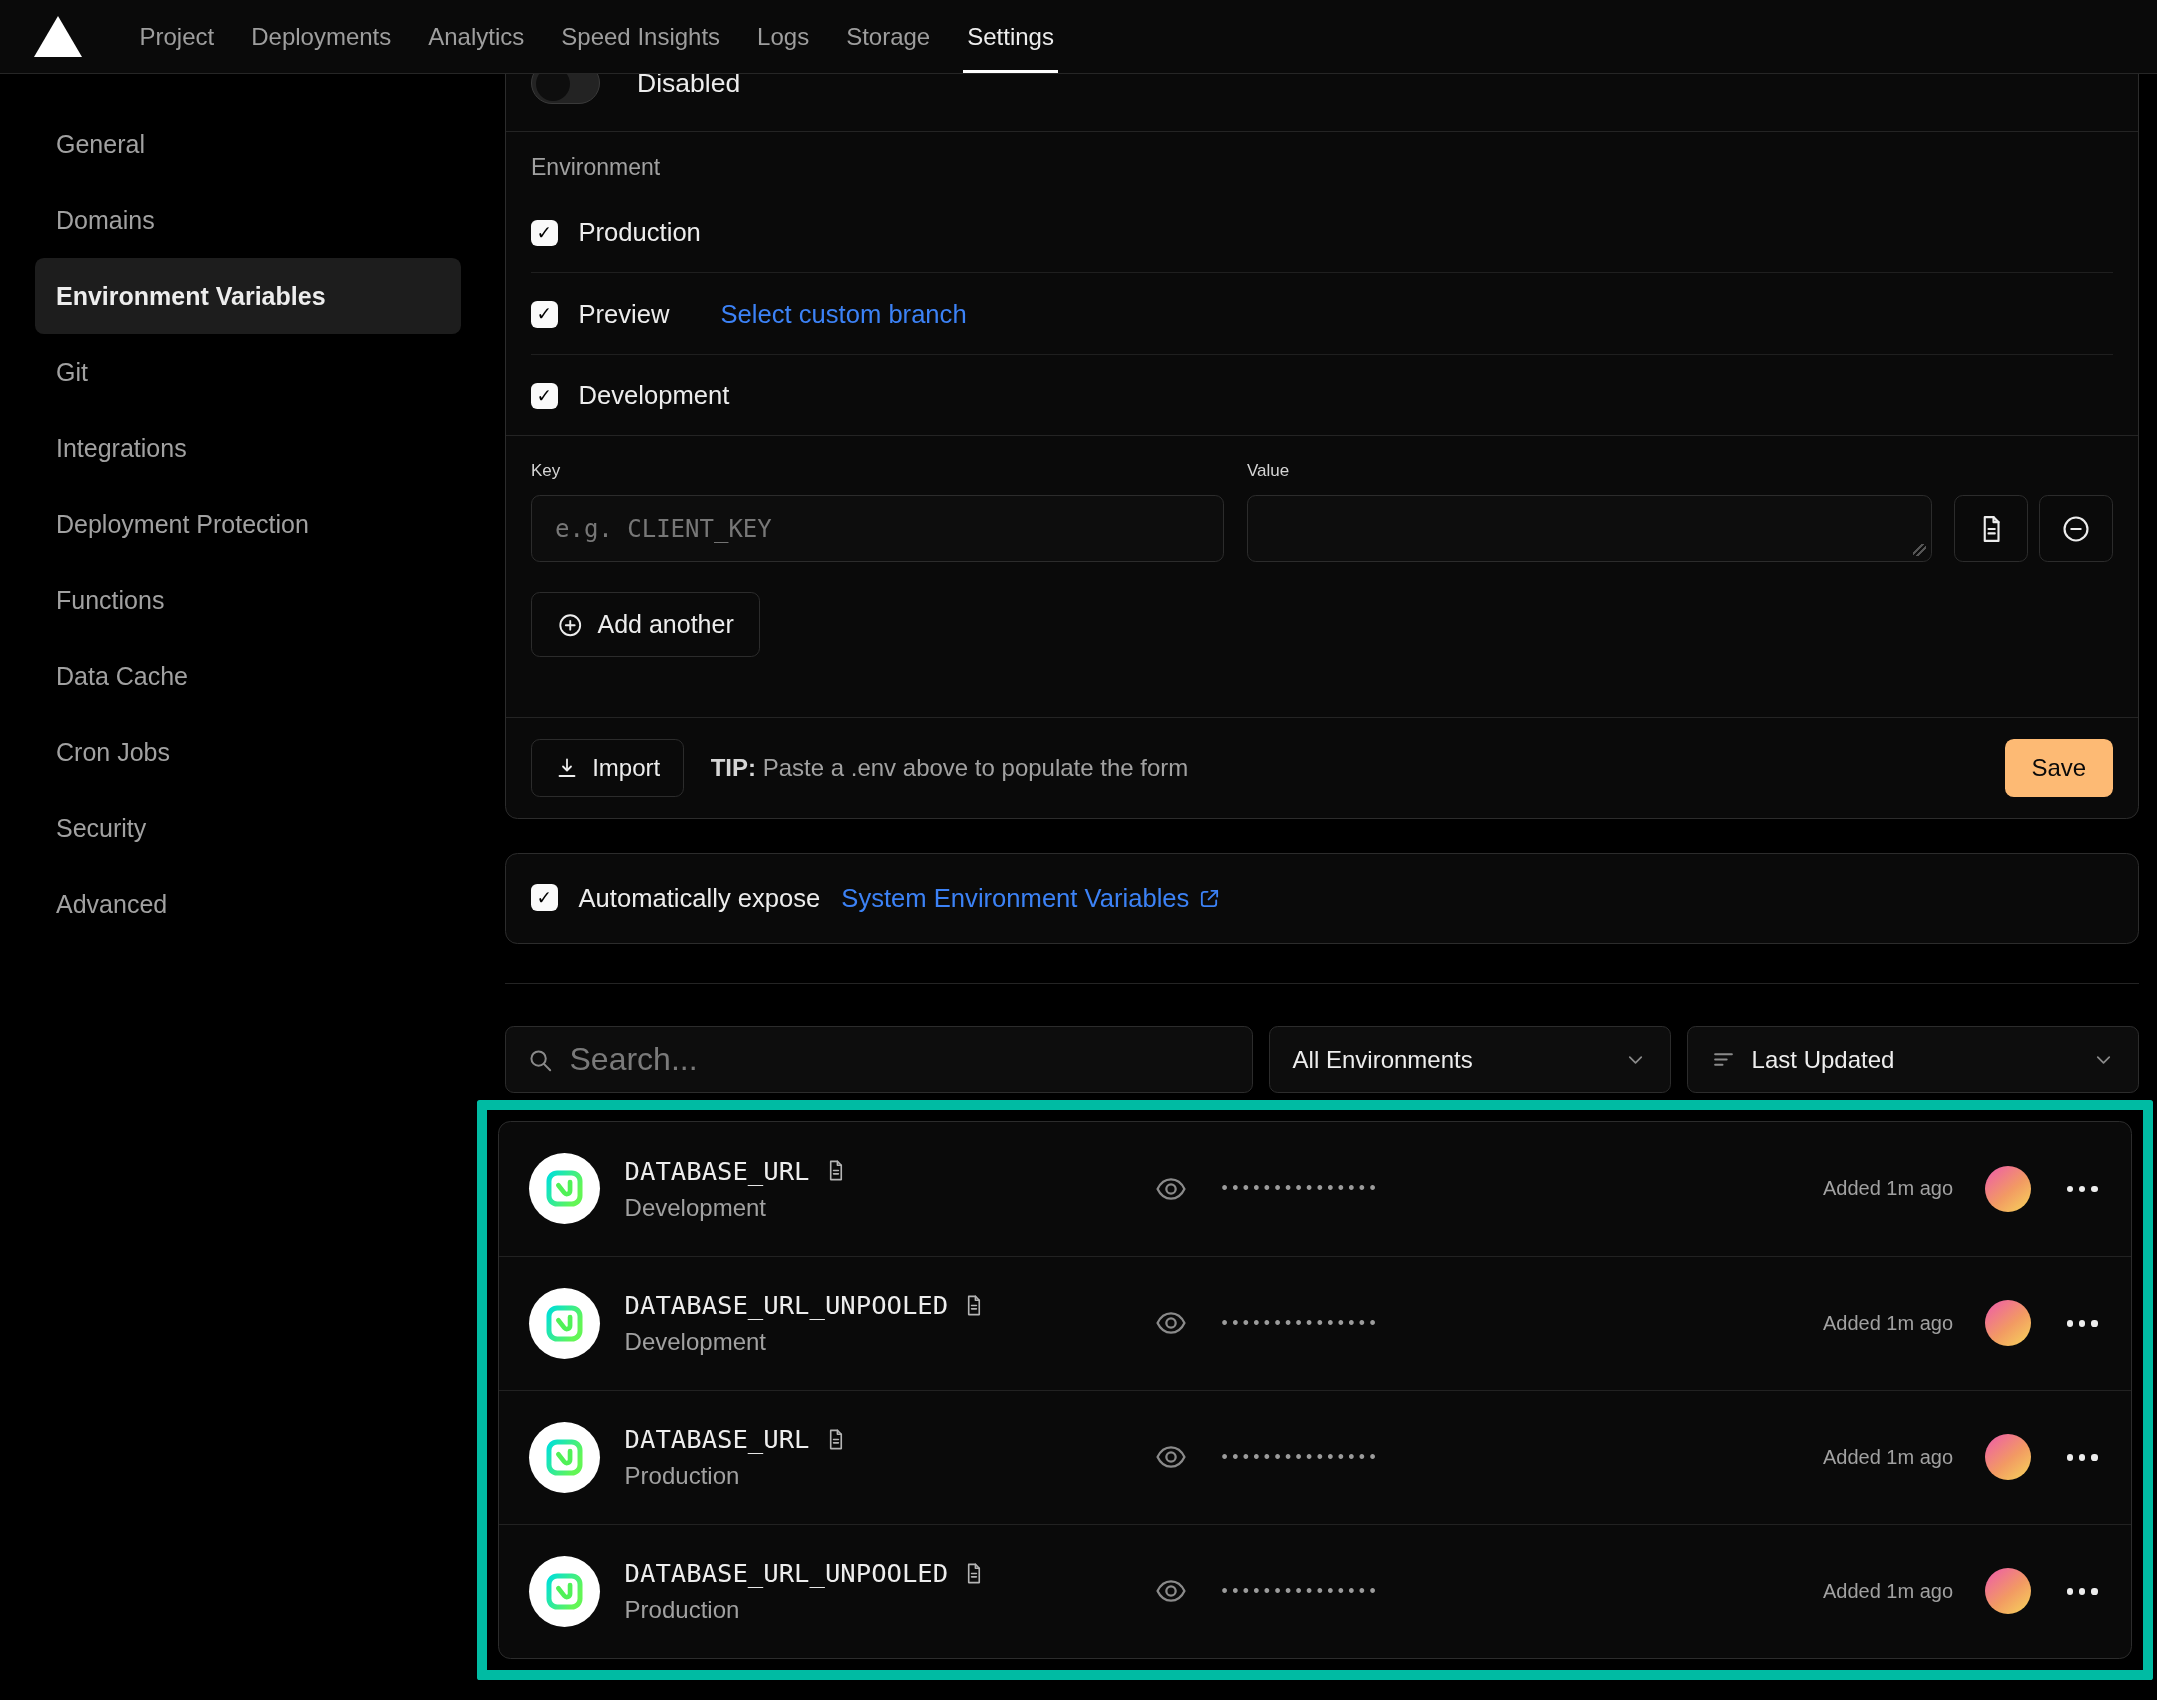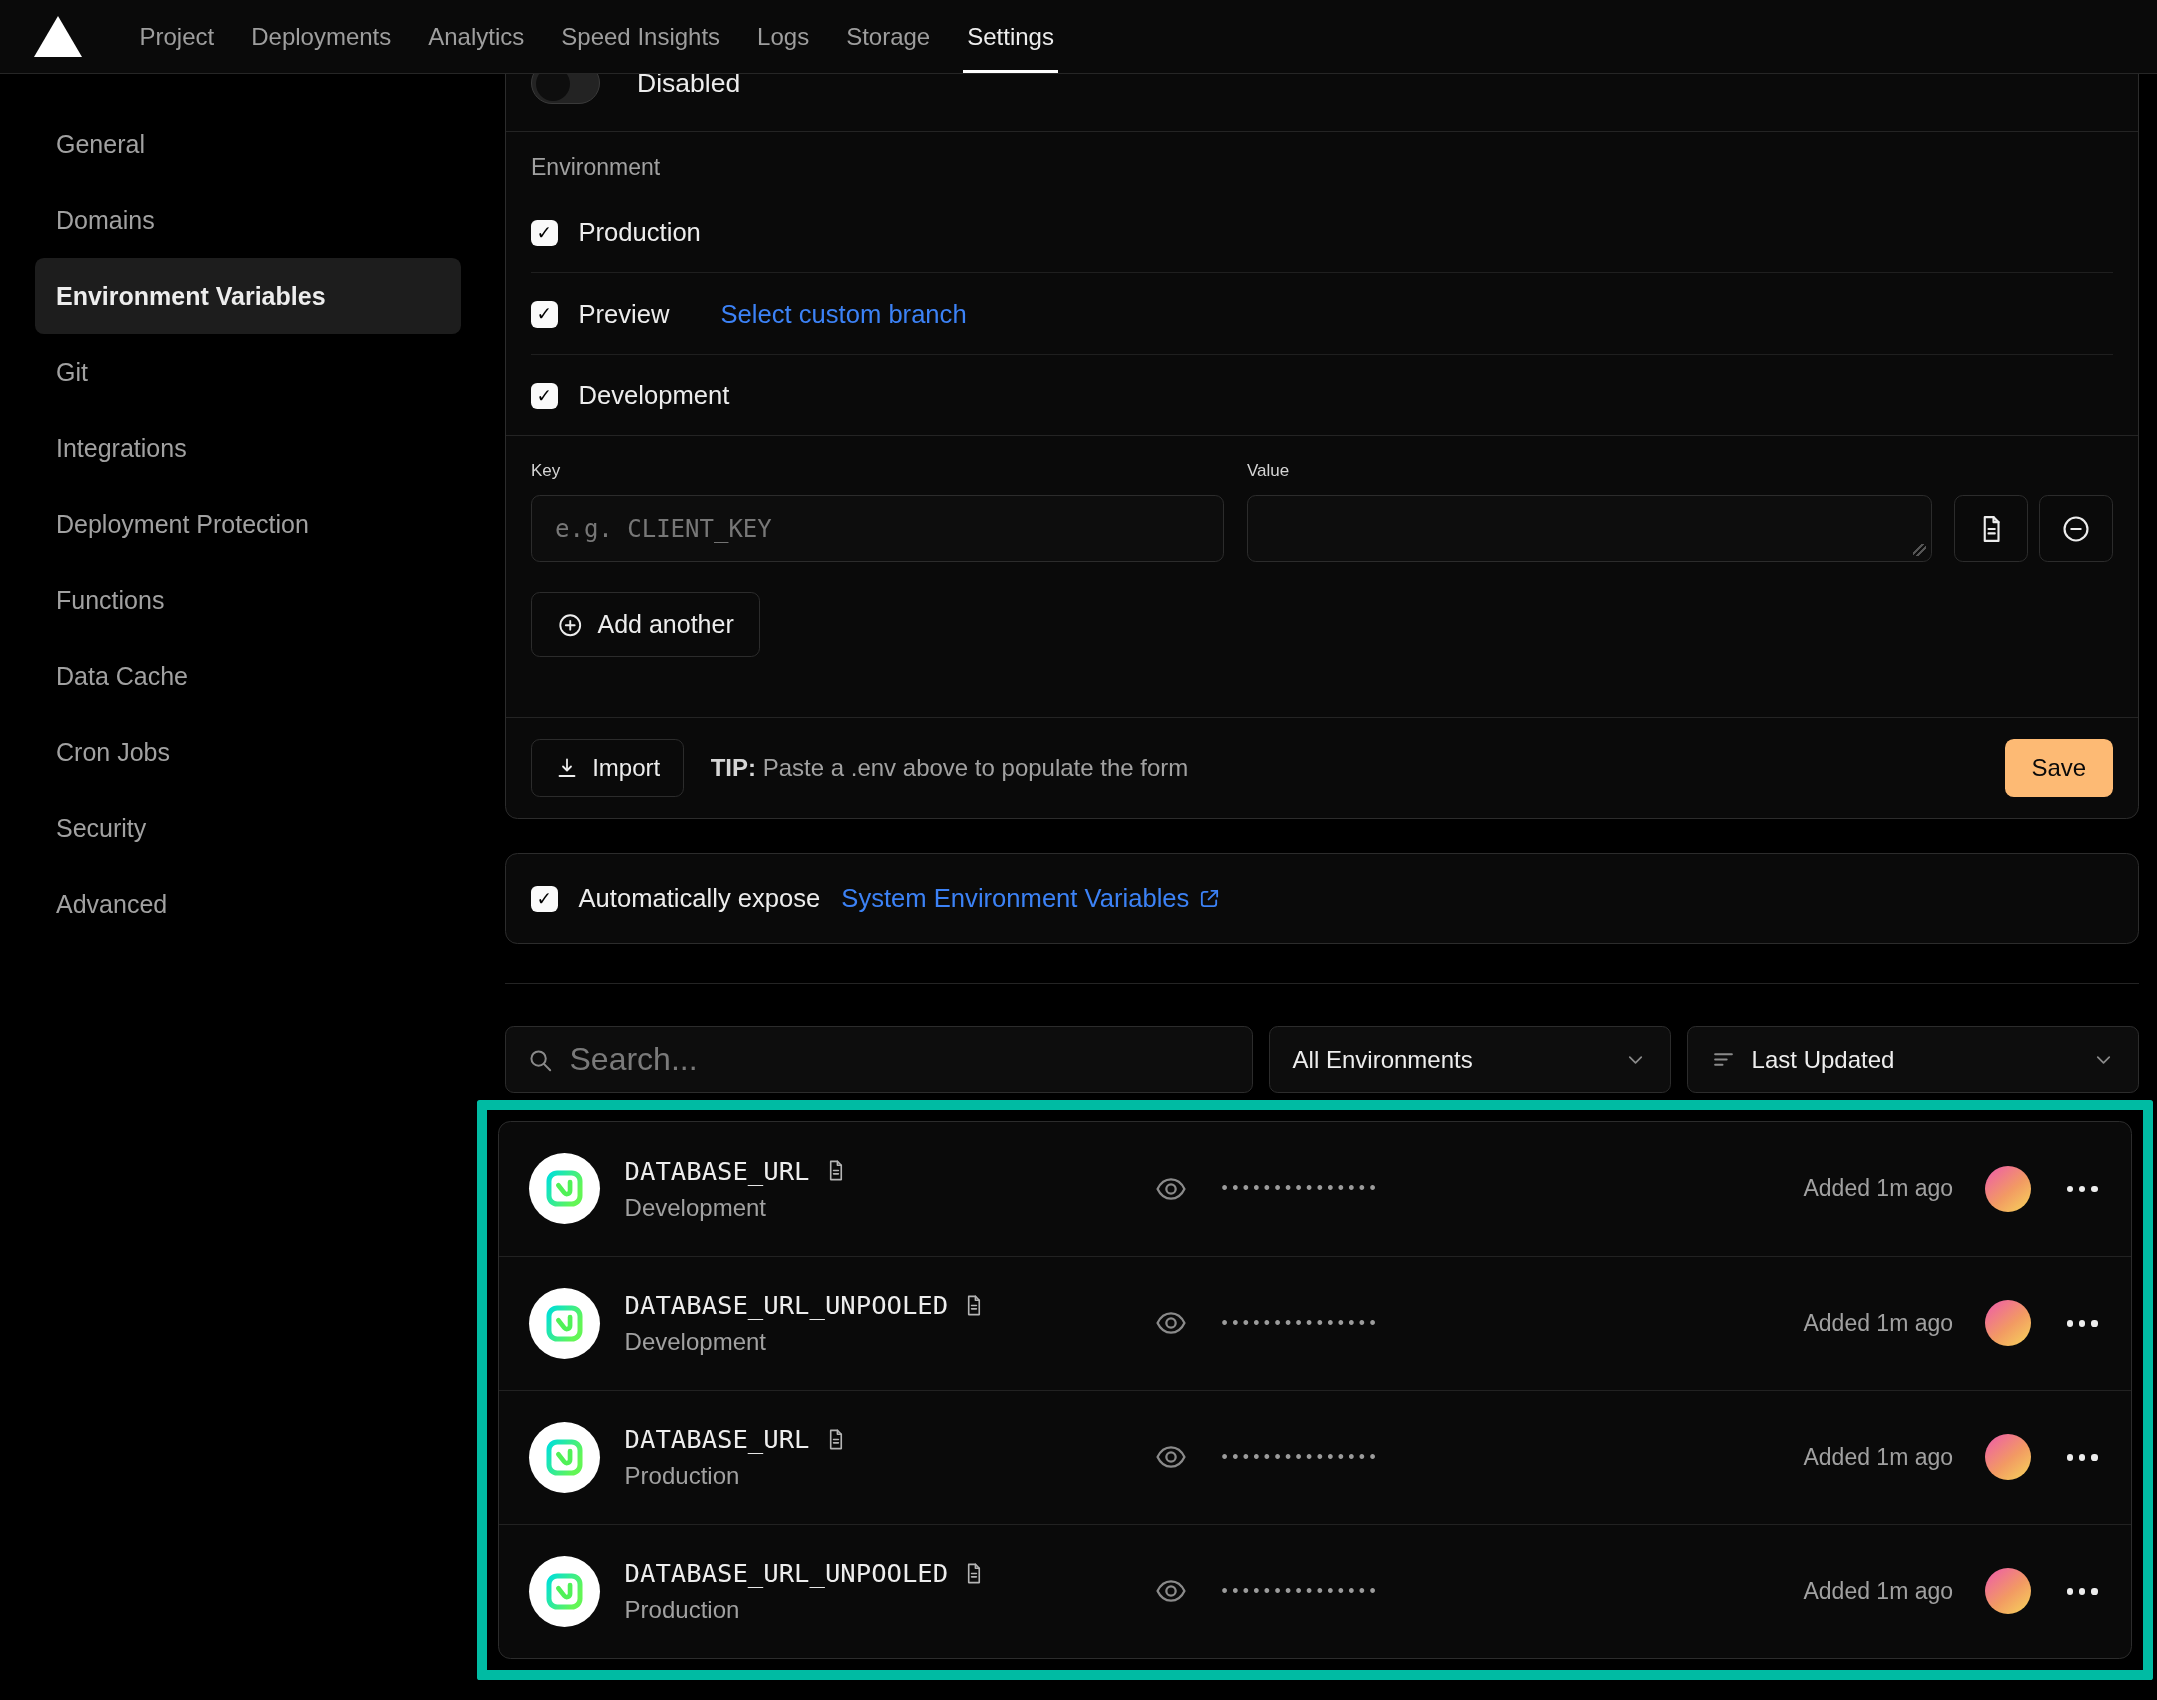--- a/index.html
+++ b/index.html
@@ -81,21 +81,21 @@
         gap:13.2px; background:#0a0a0a; border:0.9px solid #2c2c2c; border-radius:8.8px;
         color:#ededed; font-size:24px; cursor:pointer; }
   .tip { margin-left:26.5px; font-size:24px; color:#a1a1a1; }
   .tip b { color:#d6d6d6; }
   .save-btn { margin-left:auto; height:58px; padding:0 26.5px; background:#fdba74;
         color:#0a0a0a; border:none; border-radius:8.8px; font-size:24px;
         font-weight:500; cursor:pointer; }
 
   
   .card-sysenv { margin-top:34px; padding:30px 25px; display:flex;
-        align-items:center; gap:21px; }
+        align-items:flex-start; gap:21px; }
   .sysenv-text { font-size:25.6px; color:#ededed; }
 
   .sep { margin-top:39px; border-top:0.9px solid #242424; }
 
   
   .filters { margin-top:42px; display:flex; gap:16px; }
   .search-box { flex:1; height:67px; background:#0d0d0d; border:0.9px solid #2c2c2c;
         border-radius:8.8px; display:flex; align-items:center; padding:0 21px;
         gap:16px; color:#8a8a8a; }
   .search-box input { flex:1; background:transparent; border:none; outline:none;
@@ -119,21 +119,21 @@
         display:flex; align-items:center; justify-content:center;
         margin-right:25px; flex:none; }
   .key-block { width:529px; flex:none; }
   .key-line { display:flex; align-items:center; gap:14px; }
   .key-name { font-size:25.6px; color:#ededed; }
   .doc-muted { color:#b4b4b4; display:flex; }
   .env-name { margin-top:8px; font-size:24px; color:#a1a1a1; }
   .value-group { display:flex; align-items:center; gap:34px; color:#8a8a8a; }
   .masked { font-size:17.6px; letter-spacing:4.4px; color:#9c9c9c; }
   .right-group { margin-left:auto; display:flex; align-items:center; gap:32px; }
-  .added { font-size:23px; color:#a1a1a1; }
+  .added { font-size:20px; color:#a1a1a1; }
   .user-avatar { width:46px; height:46px; border-radius:50%; flex:none;
         background:linear-gradient(140deg,#ee5fa7 5%,#f29a63 55%,#f6cf5b 95%); }
   .menu-dots { display:flex; gap:6.2px; padding:8.8px 3.5px; cursor:pointer; }
   .menu-dots i { width:6.2px; height:6.2px; border-radius:50%; background:#ededed; }
 
   svg { display:block; }
 </style>
 </head>
 <body>
 

